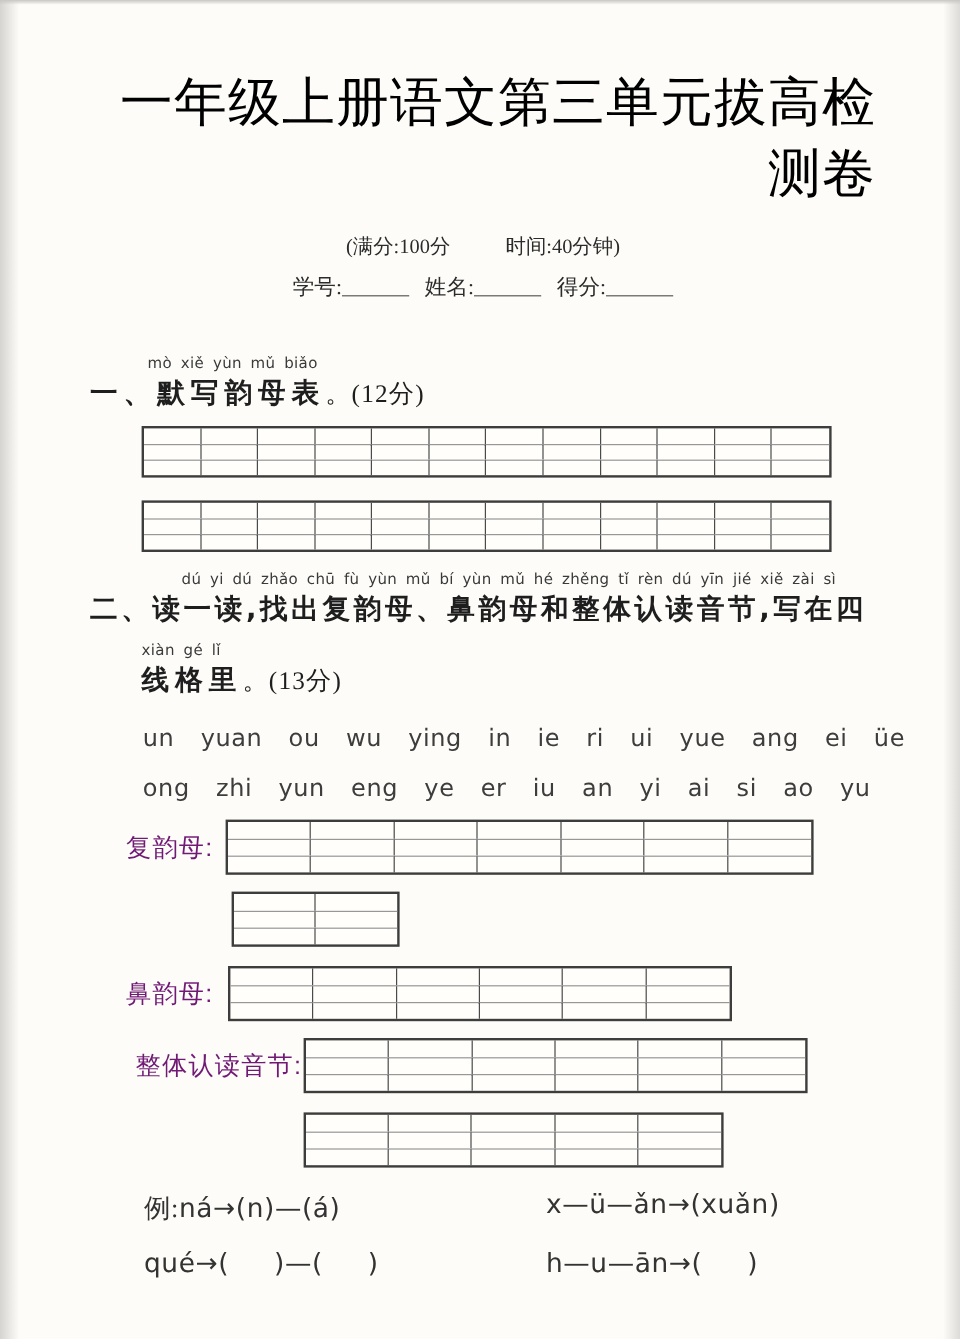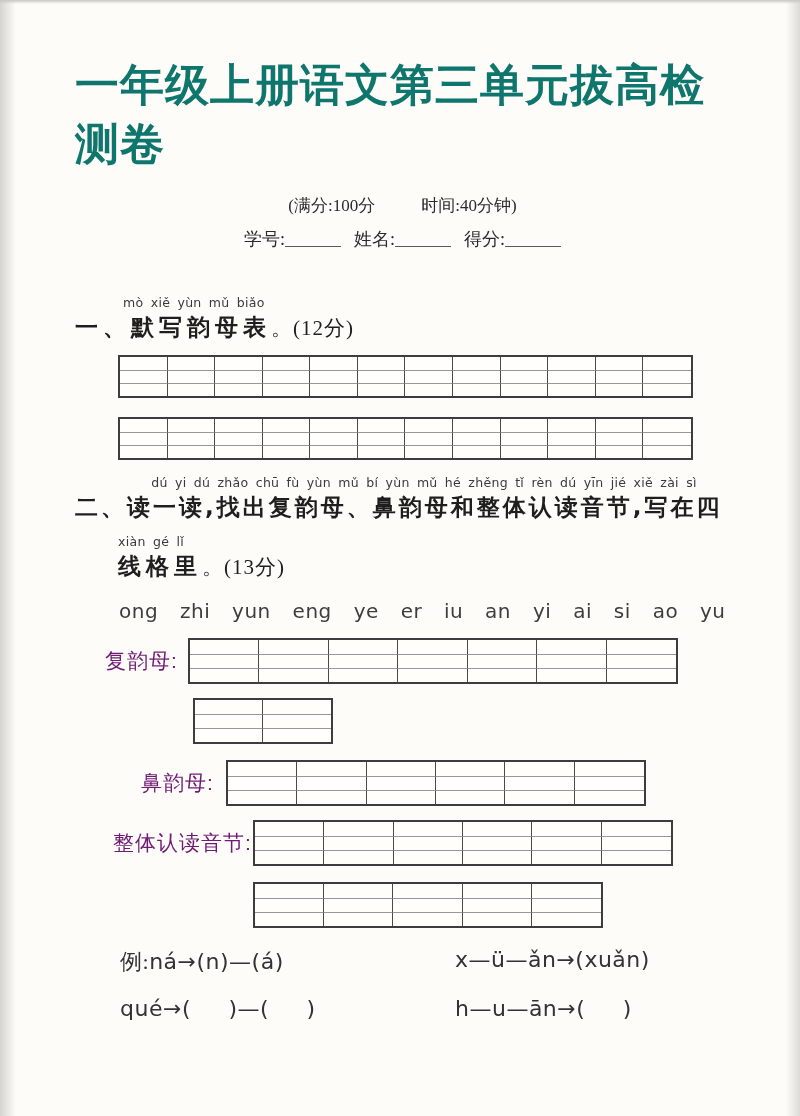--- a/index.html
+++ b/index.html
@@ -9,22 +9,22 @@
     font-family:"DejaVu Sans", sans-serif;
   }
   .edge-left{position:absolute;left:0;top:0;width:16px;height:100%;
     background:linear-gradient(90deg,#d6d4d1,rgba(253,252,248,0));}
   .edge-right{position:absolute;right:0;top:0;width:14px;height:100%;
     background:linear-gradient(270deg,#dddbd8,rgba(253,252,248,0));}
   .edge-top{position:absolute;left:0;top:0;width:100%;height:4px;
     background:linear-gradient(180deg,#c9c7c4,rgba(253,252,248,0));}
   .content{position:relative;padding:0 70px 0 75px;}
 
-  .title{margin-top:56px;text-align:left;font-size:44px;font-weight:bold;
-    letter-spacing:1px;color:#0f766e;font-family:"DejaVu Sans",sans-serif;}
+  .title{margin-top:56px;text-align:right;font-size:44px;font-weight:normal;
+    letter-spacing:1px;color:#000000;font-family:"DejaVu Sans",sans-serif;}
   .meta{margin-top:20px;display:flex;justify-content:center;gap:46px;
     font-family:"Liberation Serif",serif;font-size:17px;color:#2b2b2b;}
   .fields{margin-top:10px;display:flex;justify-content:center;gap:13px;
     font-family:"Liberation Serif",serif;font-size:18px;color:#2b2b2b;align-items:flex-end;}
   .blank{display:inline-block;width:56px;border-bottom:1.5px solid #5a5a5a;height:16px;vertical-align:-2px;}
 
   .pinyin{font-size:12.5px;color:#3a3a3a;letter-spacing:.3px;word-spacing:3px;}
   .sec-head{font-size:23px;font-weight:bold;color:#1e1e1e;letter-spacing:5px;margin-top:2px;}
   .sec-head .tail{font-family:"Liberation Serif",serif;font-weight:normal;letter-spacing:1px;font-size:21px;}
   .sec2-head{letter-spacing:3px;}
@@ -147,20 +147,21 @@
         <span class="nr"></span>
       </div>
   </div>
 
   <div style="margin-top:15px;">
     <div class="pinyin" style="margin-left:43px;text-align:center;">dú yi dú  zhǎo chū fù yùn mǔ   bí yùn mǔ hé zhěng tǐ rèn dú yīn jié  xiě zài sì</div>
     <div class="sec-head sec2-head"><span>二、</span><span>读一读,找出复韵母、鼻韵母和整体认读音节,写在四</span></div>
     <div class="pinyin" style="margin-left:43px;margin-top:11px;">xiàn gé lǐ</div>
     <div class="sec-head" style="margin-left:43px;"><span>线格里</span><span class="tail">。(13分)</span></div>
 
+    <div class="syl" style="margin-top:21px;">un yuan ou wu ying in ie ri ui yue ang ei üe</div>
     <div class="syl" style="margin-top:17px;">ong zhi yun eng ye er iu an yi ai si ao yu</div>
 
     <div class="lrow" style="margin-top:15px;margin-left:30px;">
       <span class="lab" style="width:83px;">复韵母:</span>
       <div class="pgrid tall" style="width: 490px; grid-template-columns: repeat(7, 1fr);">
           <span class="nt"></span>
           <span class="nt"></span>
           <span class="nt"></span>
           <span class="nt"></span>
           <span class="nt"></span>
@@ -185,21 +186,21 @@
     <div class="pgrid tall" style="margin-top: 14px; margin-left: 118px; width: 140px; grid-template-columns: repeat(2, 1fr);">
         <span class="nt"></span>
         <span class="nt nr"></span>
         <span></span>
         <span class="nr"></span>
         <span></span>
         <span class="nr"></span>
       </div>
 
     <div class="lrow" style="margin-top:16px;margin-left:30px;">
-      <span class="lab" style="width:85px;margin-left:36px;">鼻韵母:</span>
+      <span class="lab" style="width:85px;">鼻韵母:</span>
       <div class="pgrid tall" style="width: 420px; grid-template-columns: repeat(6, 1fr);">
           <span class="nt"></span>
           <span class="nt"></span>
           <span class="nt"></span>
           <span class="nt"></span>
           <span class="nt"></span>
           <span class="nt nr"></span>
           <span></span>
           <span></span>
           <span></span>

